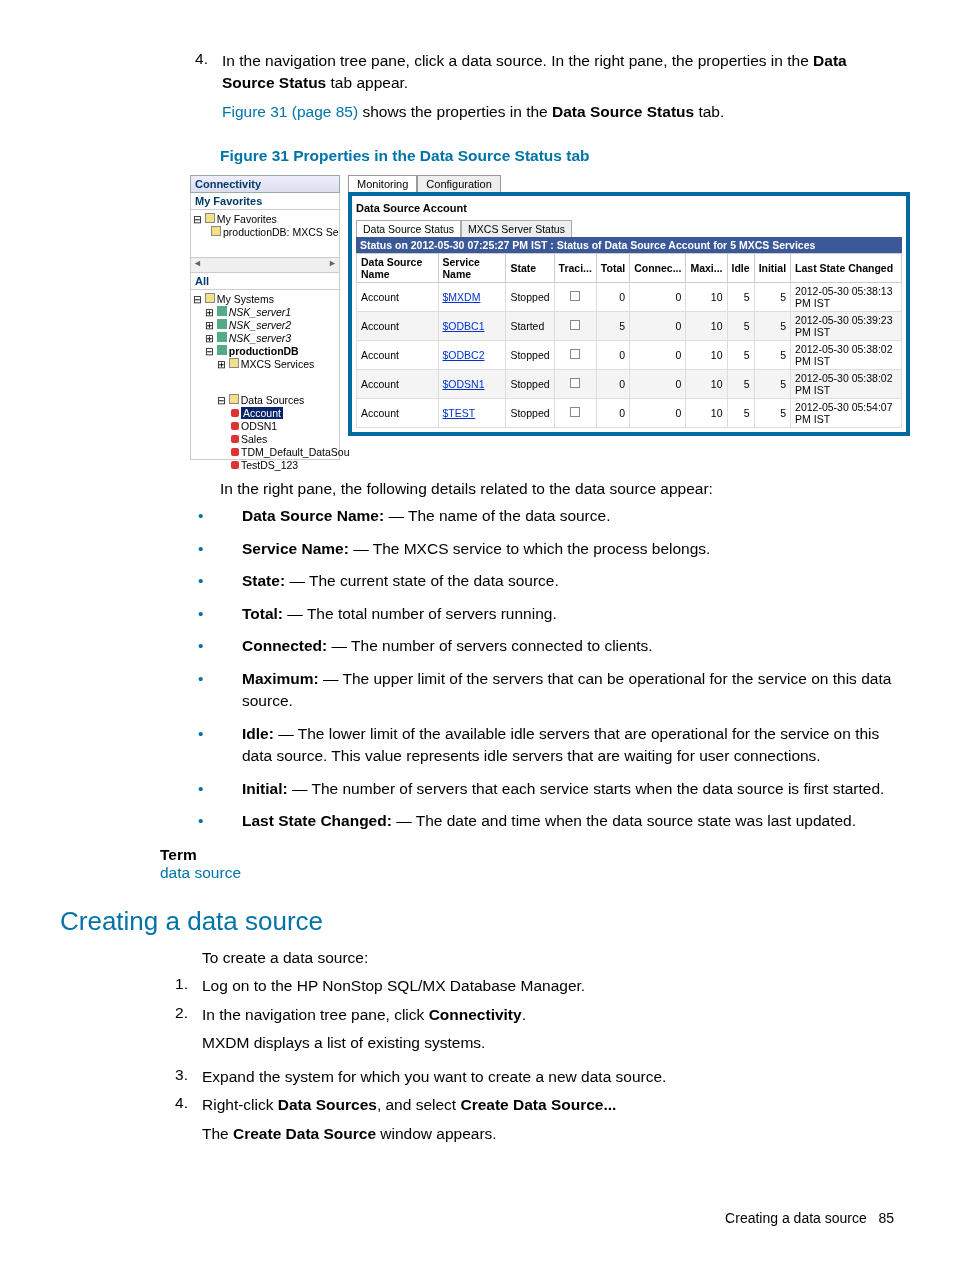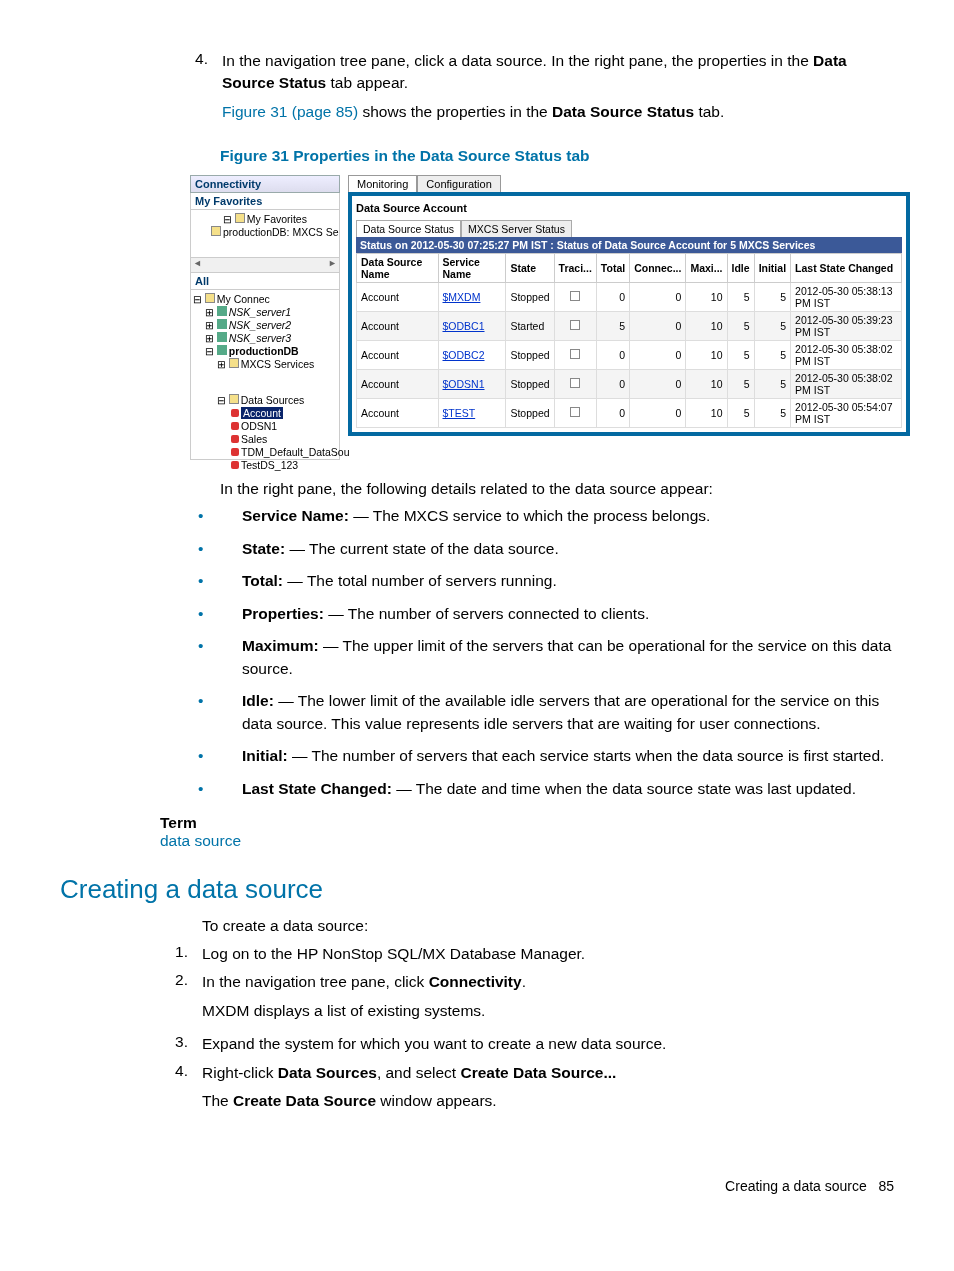--- a/index.html
+++ b/index.html
@@ -34,21 +34,21 @@
     font-size: 11px;
     font-family: Tahoma, Arial, sans-serif;
     color: #000;
     display: flex;
     border: none;
     width: 720px;
   }
   .left-pane { width: 150px; flex-shrink:0; }
   .conn-hdr { background: linear-gradient(#eef,#dde); border: 1px solid #9aa; font-weight: bold; color: #003a6b; padding: 2px 4px;}
   .fav-hdr { font-weight: bold; color: #003a6b; padding: 2px 4px; border:1px solid #ccc; border-top:none;}
-  .tree { border:1px solid #ccc; border-top:none; font-size: 10.5px; padding: 2px 2px 6px 2px; height: 48px; overflow:hidden;text-align:center;}
+  .tree { border:1px solid #ccc; border-top:none; font-size: 10.5px; padding: 2px 2px 6px 2px; height: 48px; overflow:hidden;}
   .tree-row { white-space: nowrap; margin: 1px 0; }
   .all-hdr { font-weight:bold; color:#003a6b; padding:2px 4px; border:1px solid #ccc; border-top:none;}
   .tree2 { border:1px solid #ccc; border-top:none; font-size:10.5px; padding:2px; height:170px;}
   .icon-box { display:inline-block; width:10px; height:10px; border:1px solid #888; background:#f5e08a; margin-right:2px;}
   .icon-boxb { display:inline-block; width:10px; height:10px; background:#5a8; margin-right:2px;}
   .icon-db { display:inline-block; width:8px; height:8px; background:#d33; border-radius:2px; margin-right:2px;}
   .sel { background:#0a246a; color:#fff; padding:0 2px;}
   .scroll-bar { height:15px; border:1px solid #ccc; border-top:none; background:#f0f0f0; position:relative;}
   .scroll-bar::before {content:"◄"; position:absolute; left:2px; top:0; font-size:9px; color:#666;}
   .scroll-bar::after {content:"►"; position:absolute; right:2px; top:0; font-size:9px; color:#666;}
@@ -95,21 +95,21 @@
   <div class="left-pane">
     <div class="conn-hdr">Connectivity</div>
     <div class="fav-hdr">My Favorites</div>
     <div class="tree">
       <div class="tree-row">⊟ <span class="icon-box"></span><span>My Favorites</span></div>
       <div class="tree-row" style="padding-left:18px;"><span class="icon-box"></span><span>productionDB: MXCS Service</span></div>
     </div>
     <div class="scroll-bar"></div>
     <div class="all-hdr">All</div>
     <div class="tree2">
-      <div class="tree-row">⊟ <span class="icon-box"></span><span>My Connec</span></div>
+      <div class="tree-row">⊟ <span class="icon-box"></span><span>My Systems</span></div>
       <div class="tree-row" style="padding-left:12px;">⊞ <span class="icon-boxb"></span><i>NSK_server1</i></div>
       <div class="tree-row" style="padding-left:12px;">⊞ <span class="icon-boxb"></span><i>NSK_server2</i></div>
       <div class="tree-row" style="padding-left:12px;">⊞ <span class="icon-boxb"></span><i>NSK_server3</i></div>
       <div class="tree-row" style="padding-left:12px;">⊟ <span class="icon-boxb"></span><b>productionDB</b></div>
       <div class="tree-row" style="padding-left:24px;">⊞ <span class="icon-box"></span><span>MXCS Services</span></div>
       <div class="tree-row" style="padding-left:24px;margin-top:24px;">⊟ <span class="icon-box"></span><span>Data Sources</span></div>
       <div class="tree-row" style="padding-left:38px;"><span class="icon-db"></span><span class="sel">Account</span></div>
       <div class="tree-row" style="padding-left:38px;"><span class="icon-db"></span><span>ODSN1</span></div>
       <div class="tree-row" style="padding-left:38px;"><span class="icon-db"></span><span>Sales</span></div>
       <div class="tree-row" style="padding-left:38px;"><span class="icon-db"></span><span>TDM_Default_DataSou</span></div>
@@ -206,24 +206,25 @@
             </tr>
           </tbody>
       </table>
     </div>
   </div>
 </div>
 
 <div class="body-col">
   <div class="para">In the right pane, the following details related to the data source appear:</div>
   <ul class="bullets" id="bullets-list">
+      <li><span class="li-body"><b>Data Source Name:</b> — The name of the data source.</span></li>
       <li><span class="li-body"><b>Service Name:</b> — The MXCS service to which the process belongs.</span></li>
       <li><span class="li-body"><b>State:</b> — The current state of the data source.</span></li>
       <li><span class="li-body"><b>Total:</b> — The total number of servers running.</span></li>
-      <li><span class="li-body"><b>Properties:</b> — The number of servers connected to clients.</span></li>
+      <li><span class="li-body"><b>Connected:</b> — The number of servers connected to clients.</span></li>
       <li><span class="li-body"><b>Maximum:</b> — The upper limit of the servers that can be operational for the service on this data source.</span></li>
       <li><span class="li-body"><b>Idle:</b> — The lower limit of the available idle servers that are operational for the service on this data source. This value represents idle servers that are waiting for user connections.</span></li>
       <li><span class="li-body"><b>Initial:</b> — The number of servers that each service starts when the data source is first started.</span></li>
       <li><span class="li-body"><b>Last State Changed:</b> — The date and time when the data source state was last updated.</span></li>
     </ul>
 </div>
 
 <div class="term-label">Term</div>
 <div class="term-link">data source</div>
 

